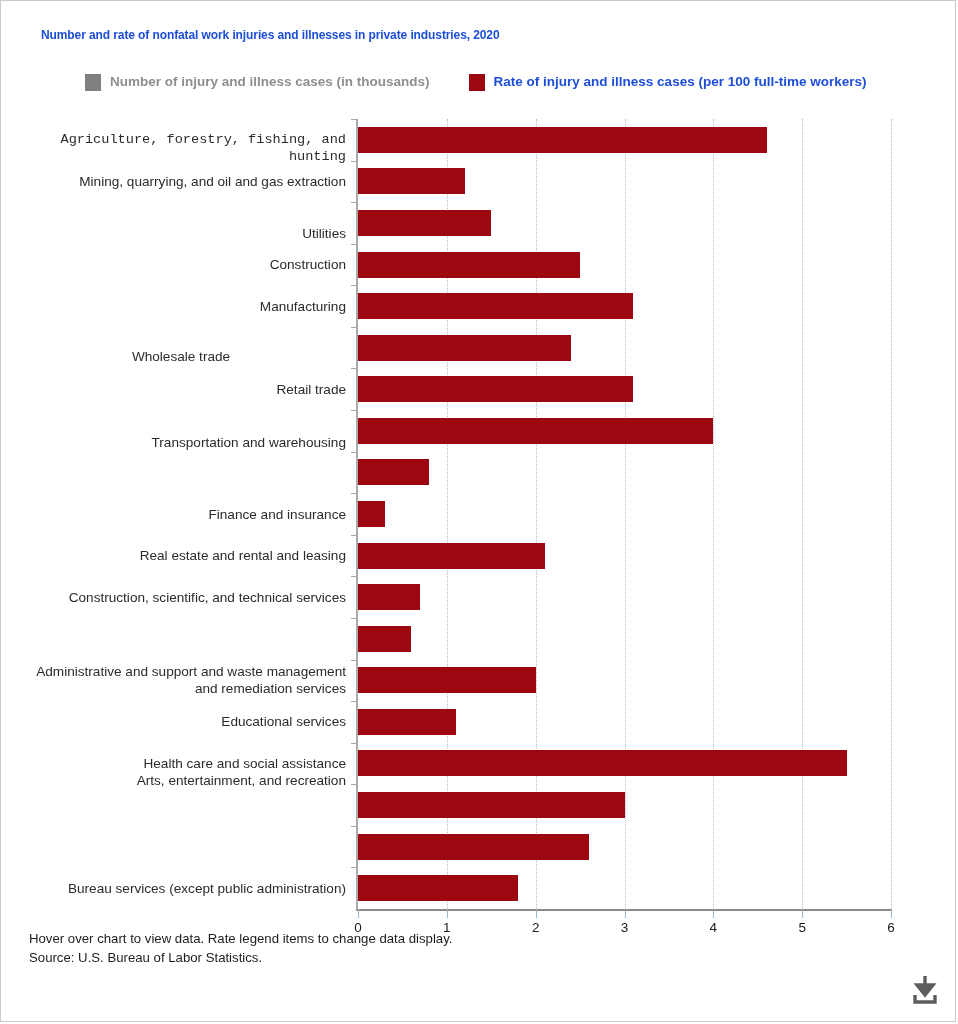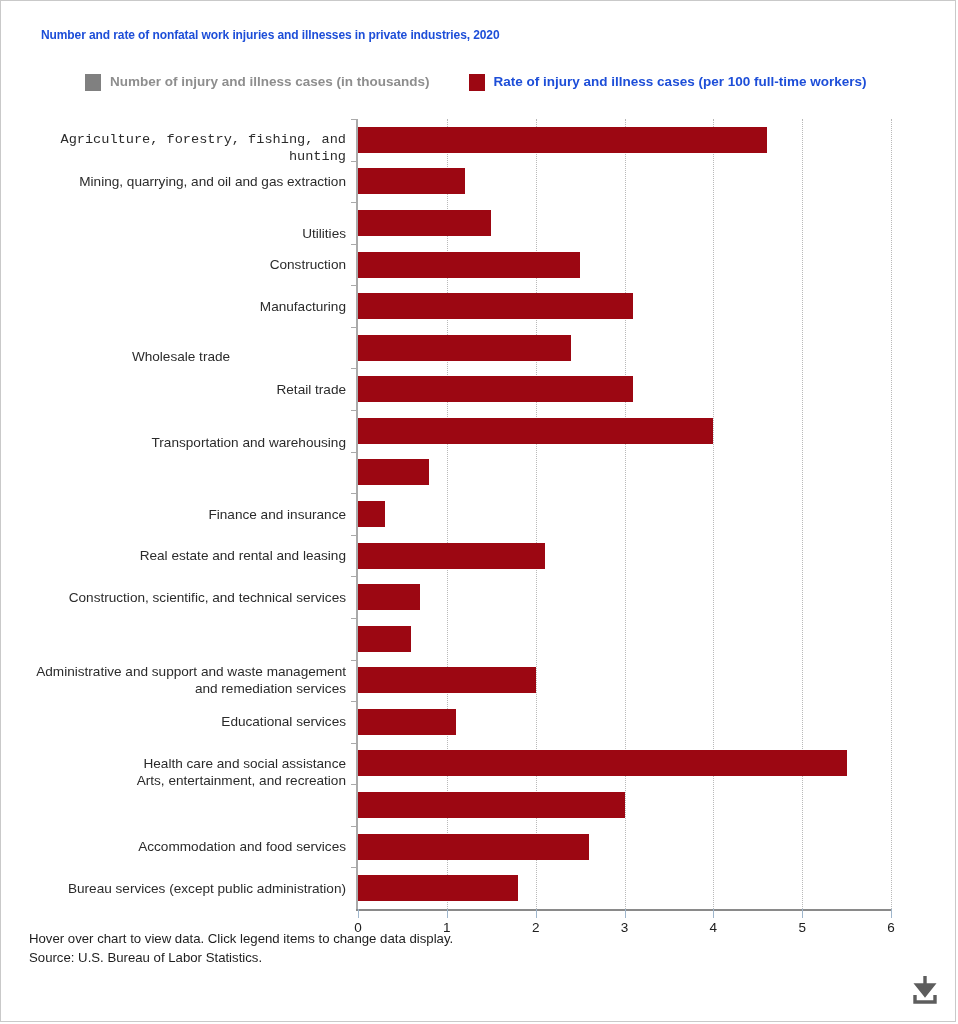--- a/index.html
+++ b/index.html
@@ -199,21 +199,20 @@
         <div class="cat-label" style="top: 229px; text-align: center;">Wholesale trade</div>
         <div class="cat-label" style="top: 261.763px;">Retail trade</div>
         <div class="cat-label" style="top: 299px; margin-top: 16px;">Transportation and warehousing</div>
         <div class="cat-label" style="top: 386.5px;">Finance and insurance</div>
         <div class="cat-label" style="top: 428.079px;">Real estate and rental and leasing</div>
         <div class="cat-label" style="top: 469.658px;">Construction, scientific, and technical services</div>
         <div class="cat-label" style="top: 544.316px;">Administrative and support and waste management and remediation services</div>
         <div class="cat-label" style="top: 594.395px;">Educational services</div>
         <div class="cat-label" style="top: 635.974px;">Health care and social assistance</div>
         <div class="cat-label" style="top: 653px;">Arts, entertainment, and recreation</div>
-        <div class="cat-label" style="top: 719.132px;">Accommodation and food services</div>
         <div class="cat-label" style="top: 760.711px;">Bureau services (except public administration)</div>
       </div>
     <div class="plot-area" id="plot-area">
       <div class="axis-y"></div>
       <div class="axis-x"></div>
     <div class="xtick" style="left: 0px;"></div>
         <div class="xtick-label" style="left: 0px;">0</div>
         <div class="gridline" style="left: 88.8333px;"></div>
         <div class="xtick" style="left: 88.8333px;"></div>
         <div class="xtick-label" style="left: 88.8333px;">1</div>
@@ -267,21 +266,21 @@
         <div class="ytick" style="top: 665px;"></div>
         <div class="bar" title="Arts, entertainment, and recreation: 3" style="left: 0px; top: 673.053px; width: 266.5px; background: rgb(156, 7, 18);"></div>
         <div class="ytick" style="top: 707px;"></div>
         <div class="bar" title="Accommodation and food services: 2.6" style="left: 0px; top: 714.632px; width: 230.967px; background: rgb(156, 7, 18);"></div>
         <div class="ytick" style="top: 748px;"></div>
         <div class="bar" title="Other services (except public administration): 1.8" style="left: 0px; top: 756.211px; width: 159.9px; background: rgb(156, 7, 18);"></div>
       </div>
   </div>
 
   <div class="footer">
-    <div>Hover over chart to view data. Click legend items to change data display.</div>
+    <div>Hover over chart to view data. Rate legend items to change data display.</div>
     <div>Source: U.S. Bureau of Labor Statistics.</div>
   </div>
 
   <div class="download-btn" title="download">
     <svg width="36" height="34" viewBox="0 0 36 34" aria-hidden="true">
       <path d="M18 3 L18 17 M18 22 L10 12 L26 12 Z" fill="#5d5d5d" stroke="#5d5d5d" stroke-width="3.4" stroke-linejoin="miter"></path>
       <path d="M8 22 L8 29 L28 29 L28 22" fill="none" stroke="#5d5d5d" stroke-width="3.4"></path>
     </svg>
   </div>
 

